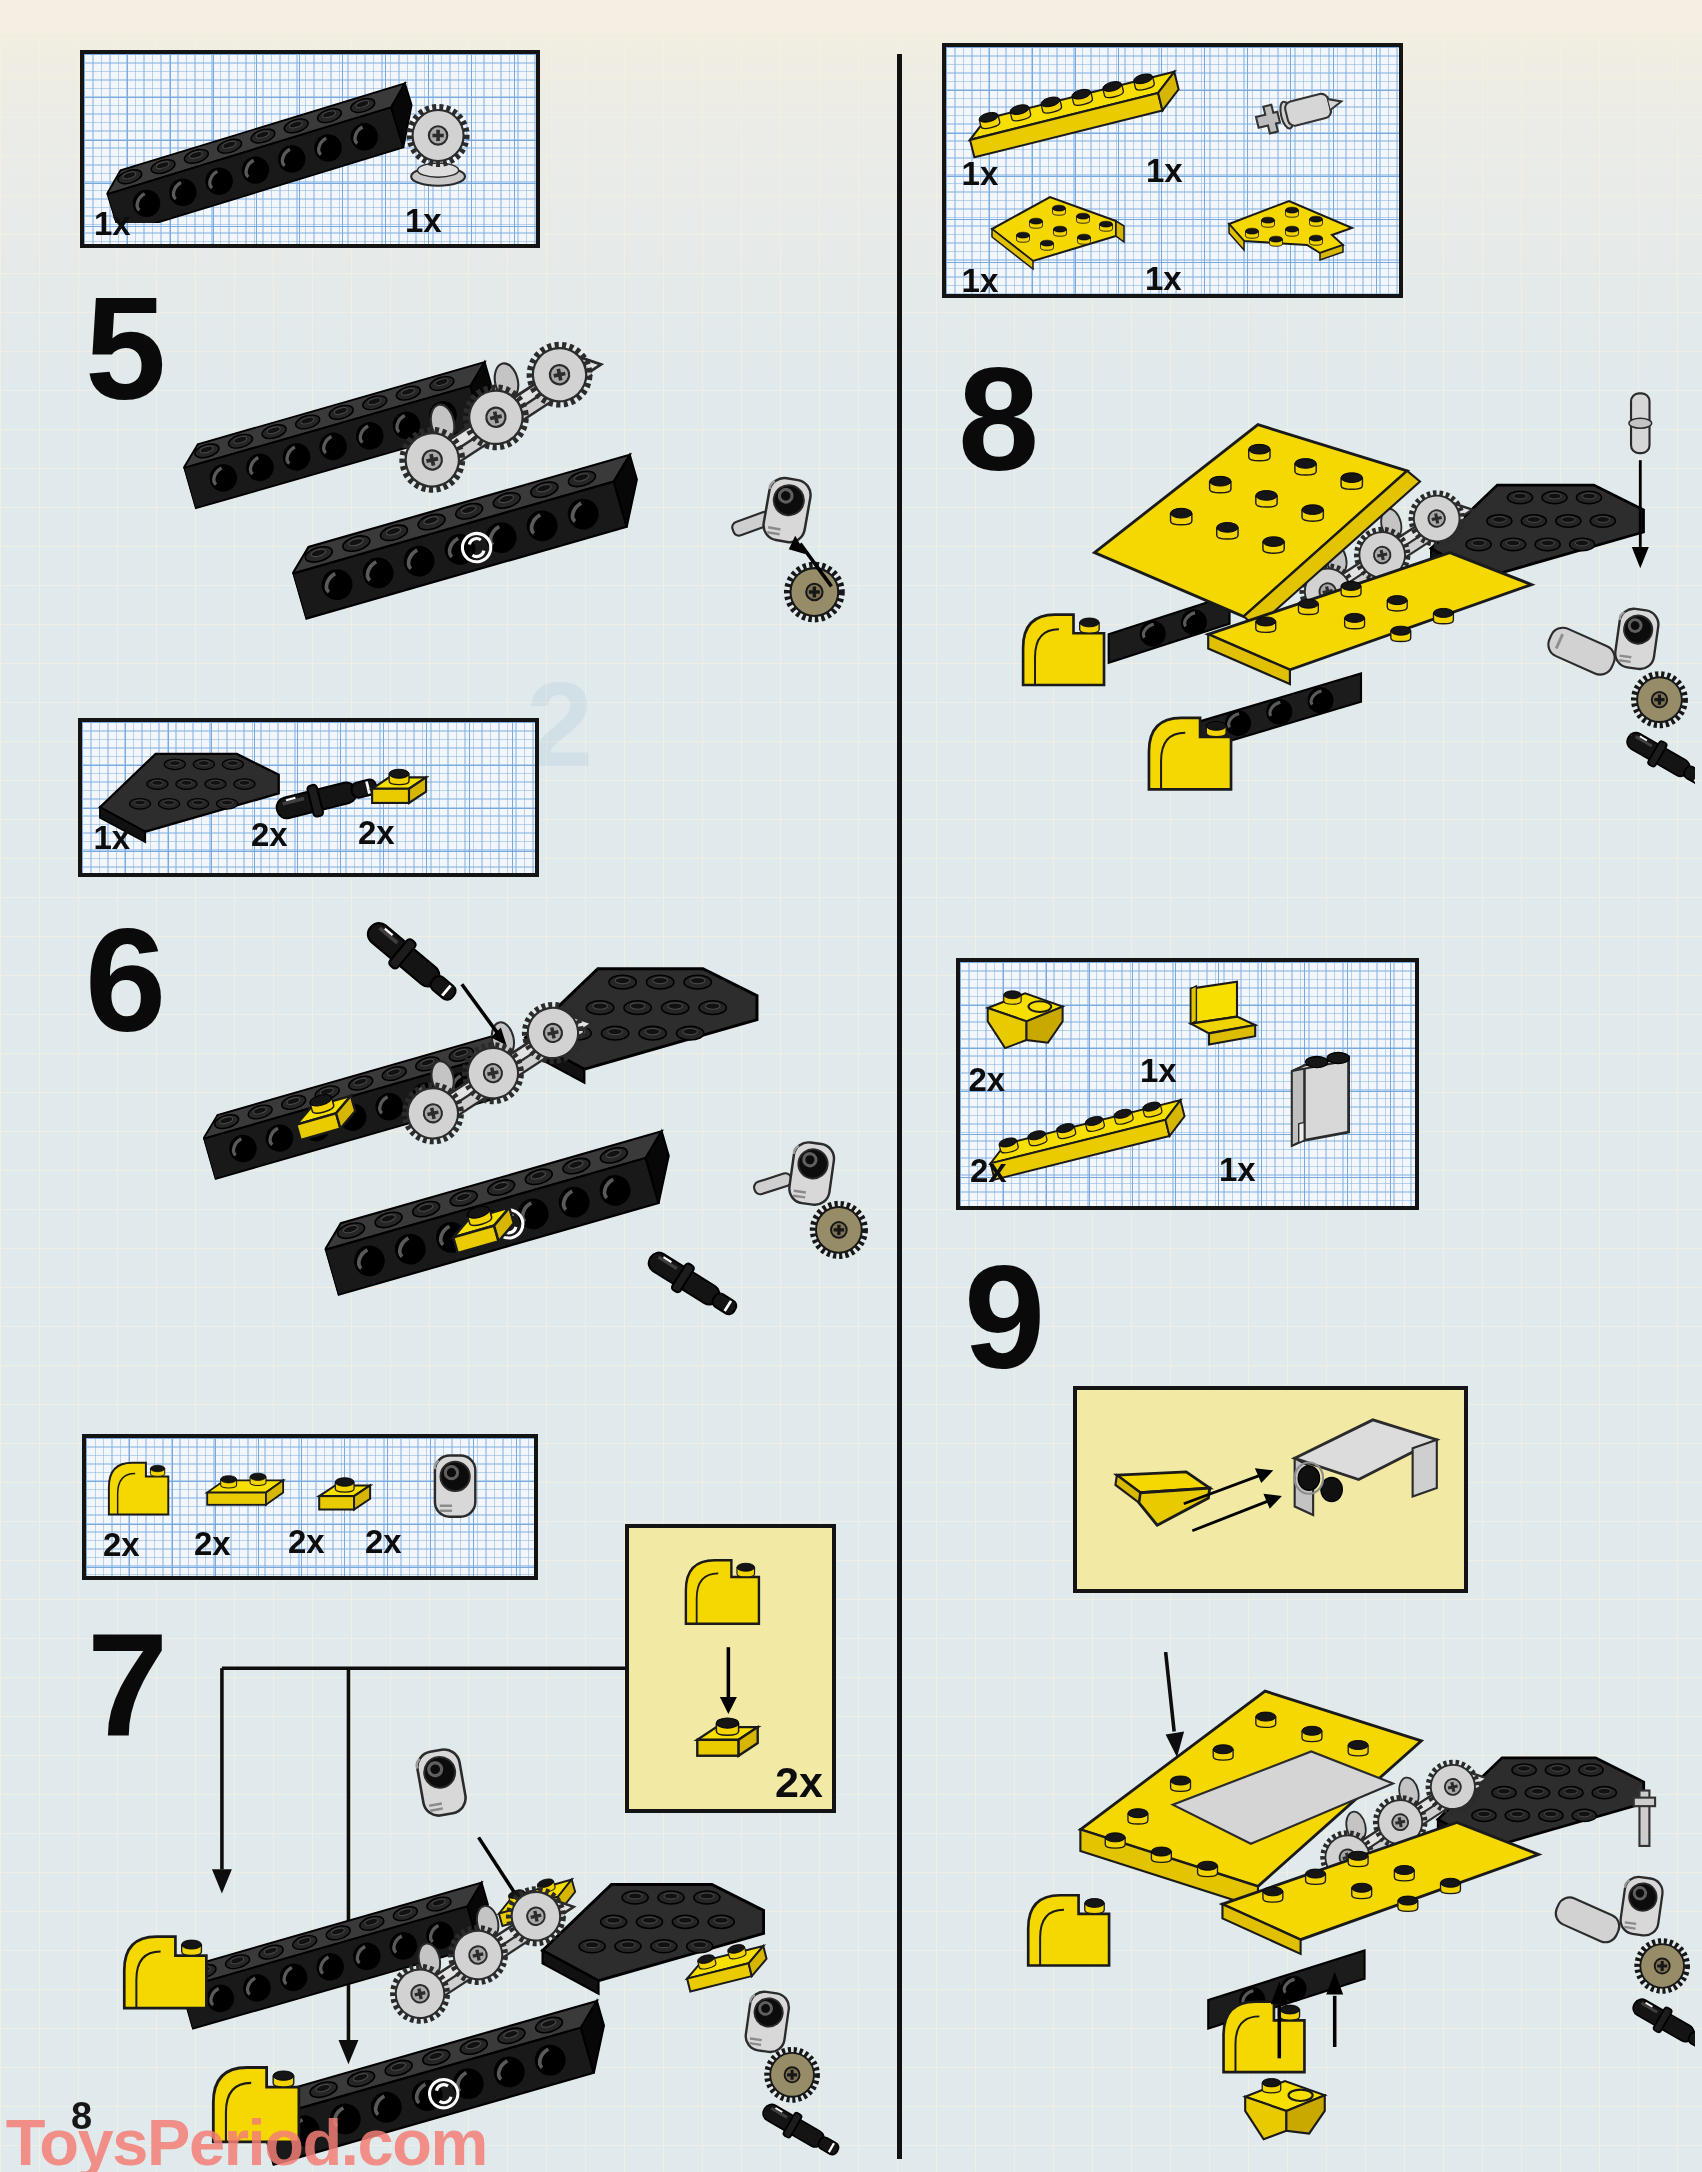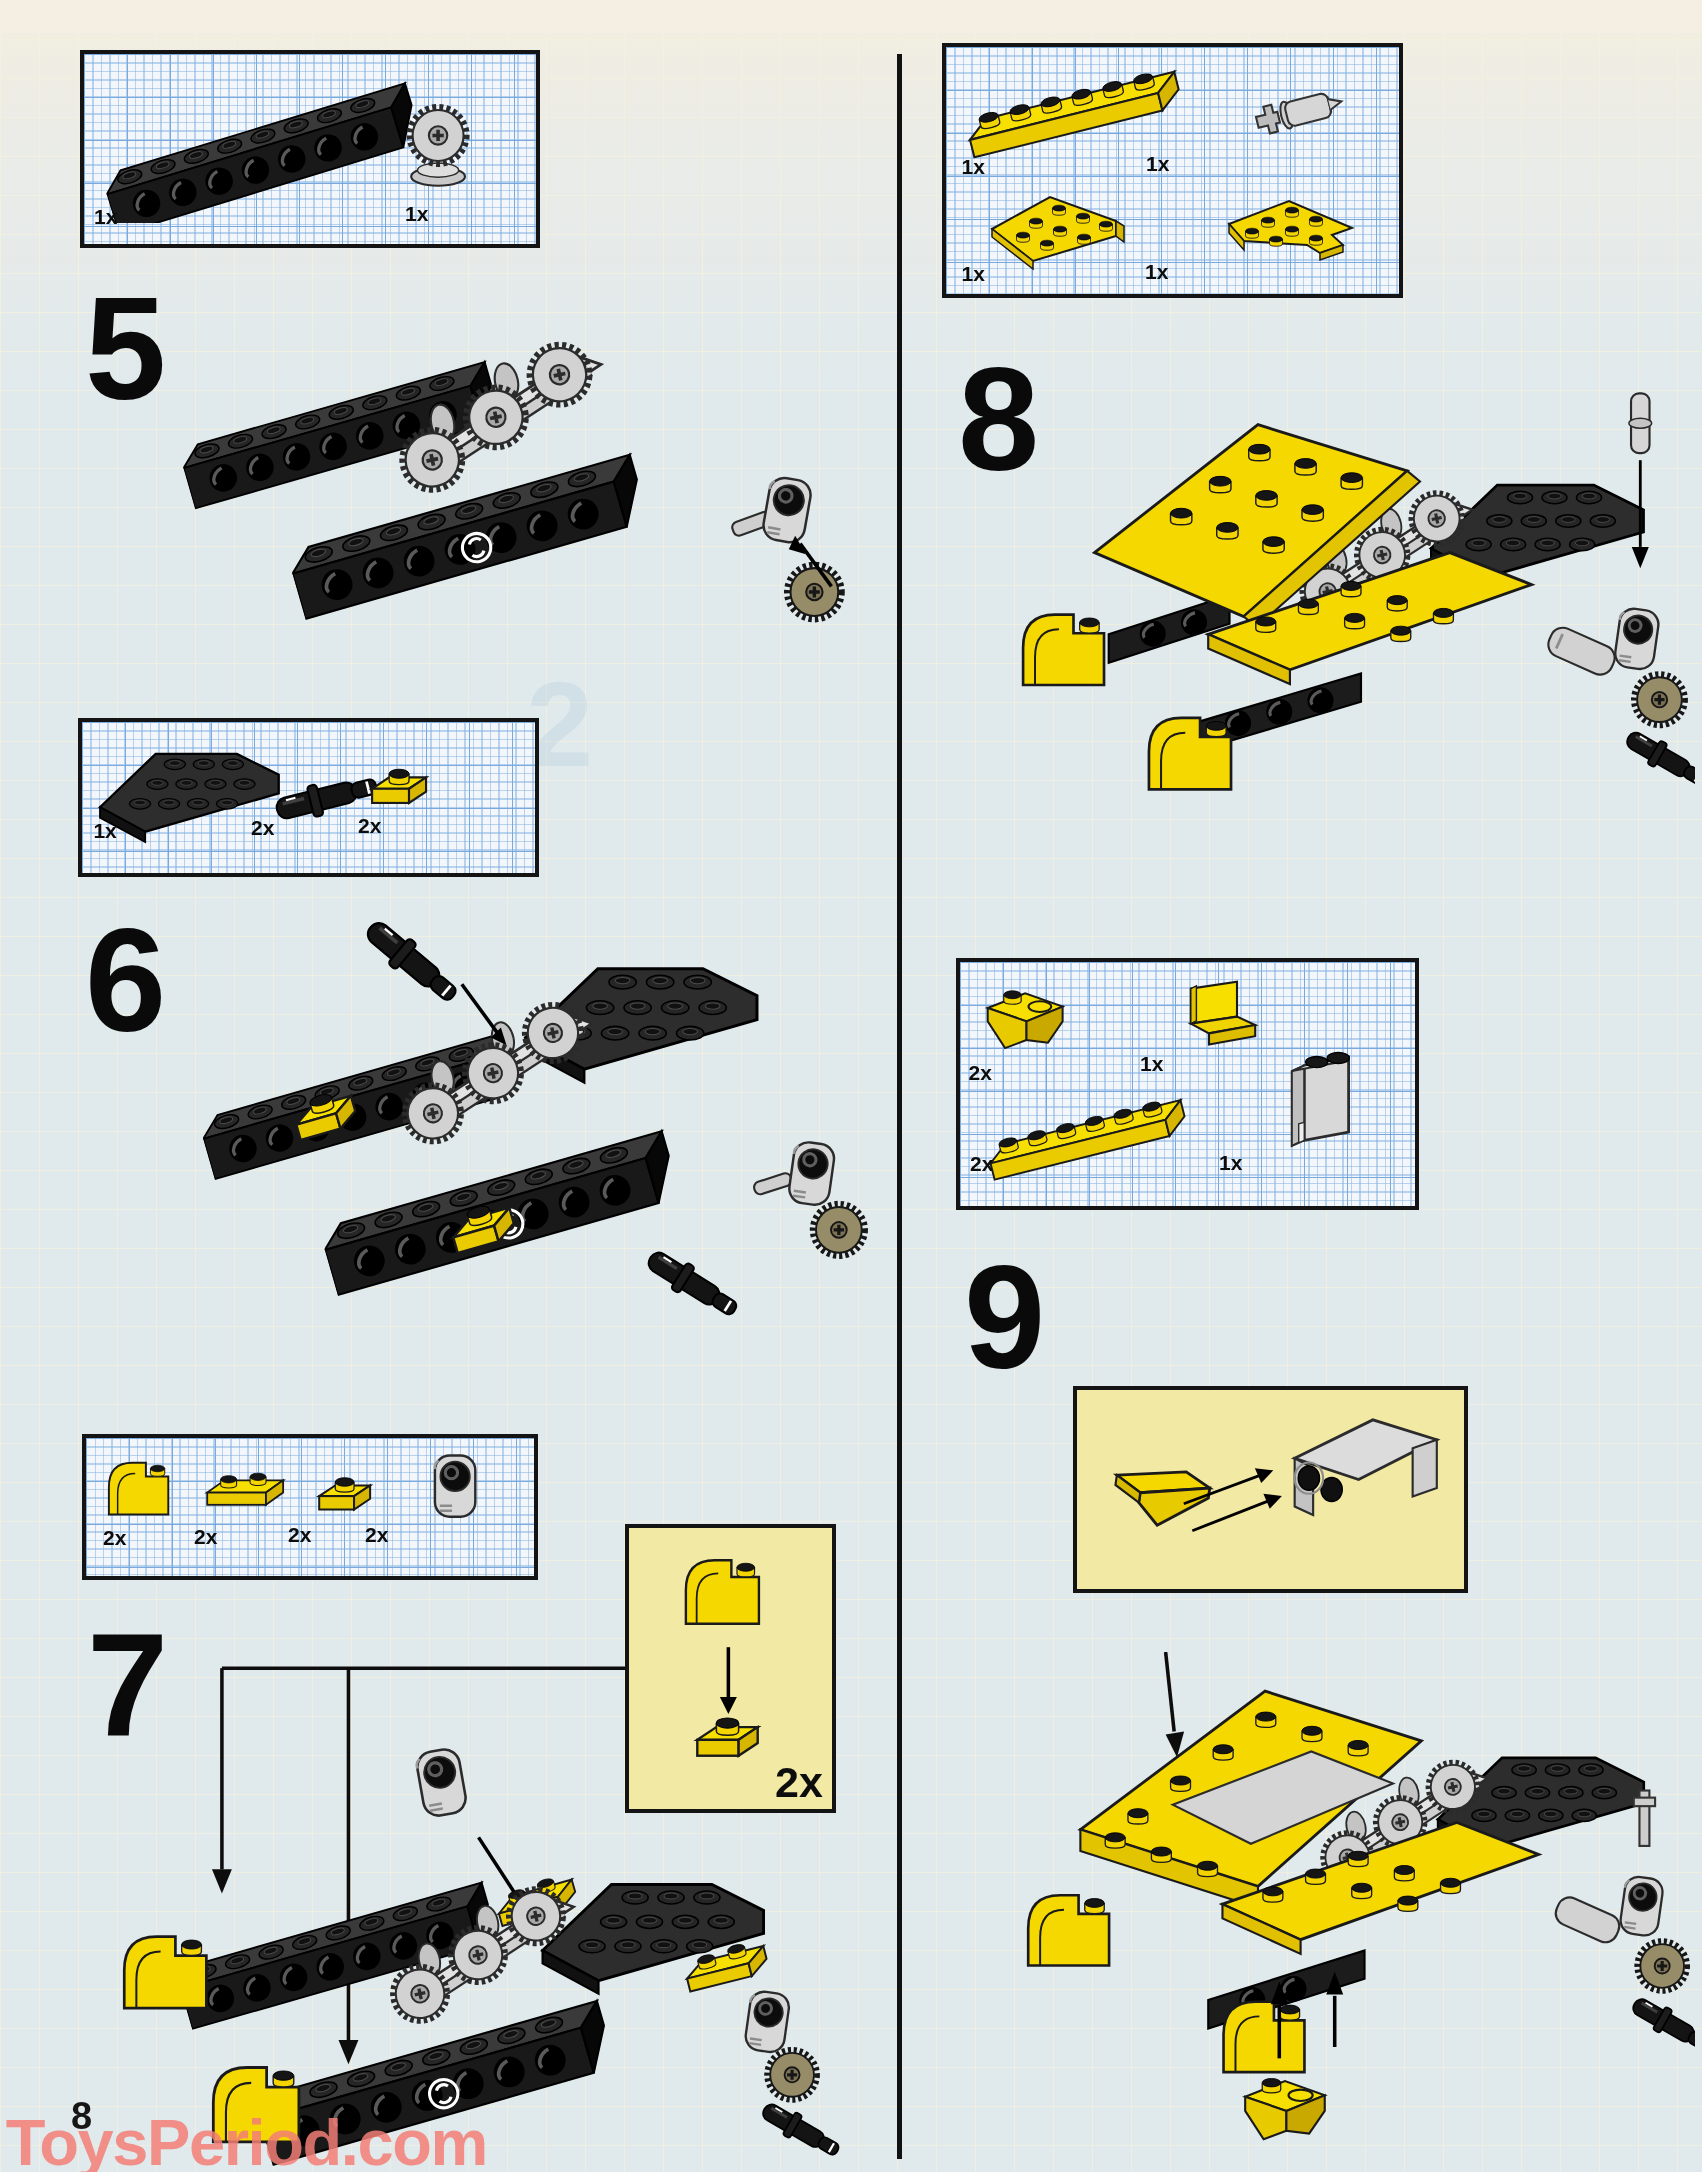--- a/index.html
+++ b/index.html
@@ -16,21 +16,21 @@
   .pbox{
     position:absolute;border:4.3px solid #141414;z-index:2;
     background-color:#f3f6fa;
     background-image:
       repeating-linear-gradient(to right, rgba(125,175,225,.50) 0 1.1px, transparent 1.1px 8.5px),
       repeating-linear-gradient(to bottom, rgba(125,175,225,.50) 0 1.1px, transparent 1.1px 8.5px),
       repeating-linear-gradient(to right, rgba(100,155,215,.85) 0 1.4px, transparent 1.4px 43px),
       repeating-linear-gradient(to bottom, rgba(100,155,215,.85) 0 1.4px, transparent 1.4px 43px);
   }
   .inset{position:absolute;border:4.3px solid #141414;background:#f2e9a4;z-index:2;}
-  .qty{position:absolute;font-size:21px;font-weight:700;color:#0d0d0d;z-index:3;}
+  .qty{position:absolute;font-size:33px;font-weight:700;color:#0d0d0d;z-index:3;}
   .qty-big{position:absolute;font-size:43px;font-weight:700;color:#0d0d0d;z-index:3;}
   .stepnum{position:absolute;font-size:146px;font-weight:700;color:#0a0a0a;line-height:.9;letter-spacing:-4.3px;z-index:2;}
   .art{position:absolute;z-index:1;}
   .inart{position:absolute;}
   .divider{position:absolute;left:897px;top:54px;width:5px;height:2105px;background:#111;z-index:1;}
   .watermark{position:absolute;left:5.7px;top:2105px;font-size:65px;font-weight:700;color:rgba(242,126,118,.85);z-index:6;letter-spacing:-1.4px;}
   .pagenum{position:absolute;left:71px;top:2095px;font-size:38px;font-weight:700;color:#161616;z-index:5;}
   .ghost{position:absolute;font-size:121px;font-weight:700;color:rgba(150,190,215,.20);z-index:0;}
   svg{display:block;}
 </style>

